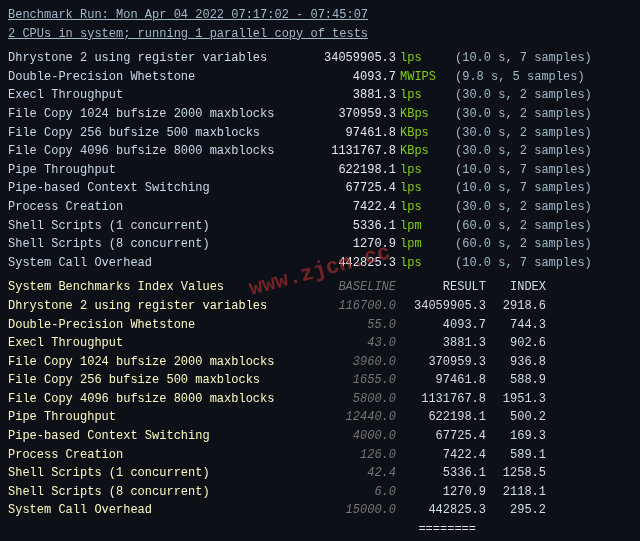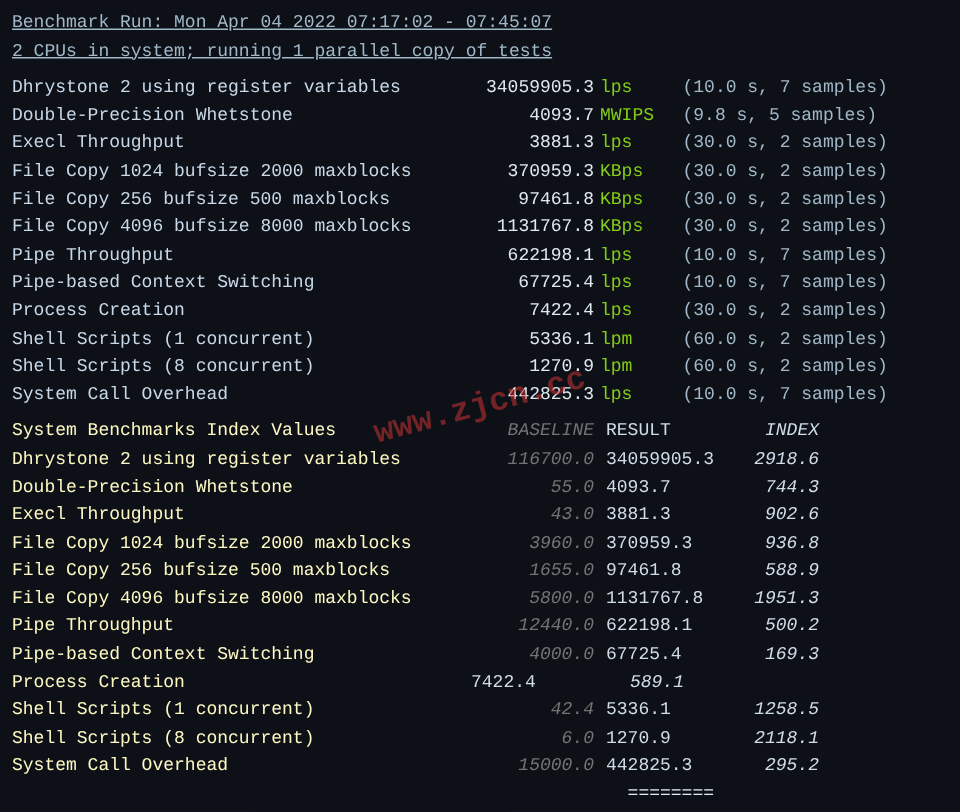--- a/index.html
+++ b/index.html
@@ -66,30 +66,30 @@
     .sh-baseline {
       color: #737373;
       width: 90px;
       text-align: right;
       flex-shrink: 0;
       font-style: italic;
     }
     .sh-result {
       color: #d0dce8;
       width: 90px;
+      text-align: right;
       flex-shrink: 0;
       padding-left: 8px;
     }
     .sh-index {
       color: #d0dce8;
       width: 60px;
       text-align: right;
       flex-shrink: 0;
       padding-left: 8px;
-      font-style: italic;
     }
     .watermark {
       position: absolute;
       top: 50%;
       left: 50%;
       transform: translate(-50%, -50%) rotate(-15deg);
       color: rgba(200, 50, 50, 0.55);
       font-size: 22px;
       font-weight: bold;
       pointer-events: none;
@@ -249,20 +249,21 @@
     <span class="sh-index">500.2</span>
   </div>
       <div class="section-header">
     <span class="sh-name">Pipe-based Context Switching</span>
     <span class="sh-baseline">4000.0</span>
     <span class="sh-result">67725.4</span>
     <span class="sh-index">169.3</span>
   </div>
       <div class="section-header">
     <span class="sh-name">Process Creation</span>
+    <span class="sh-baseline">126.0</span>
     <span class="sh-result">7422.4</span>
     <span class="sh-index">589.1</span>
   </div>
       <div class="section-header">
     <span class="sh-name">Shell Scripts (1 concurrent)</span>
     <span class="sh-baseline">42.4</span>
     <span class="sh-result">5336.1</span>
     <span class="sh-index">1258.5</span>
   </div>
       <div class="section-header">

